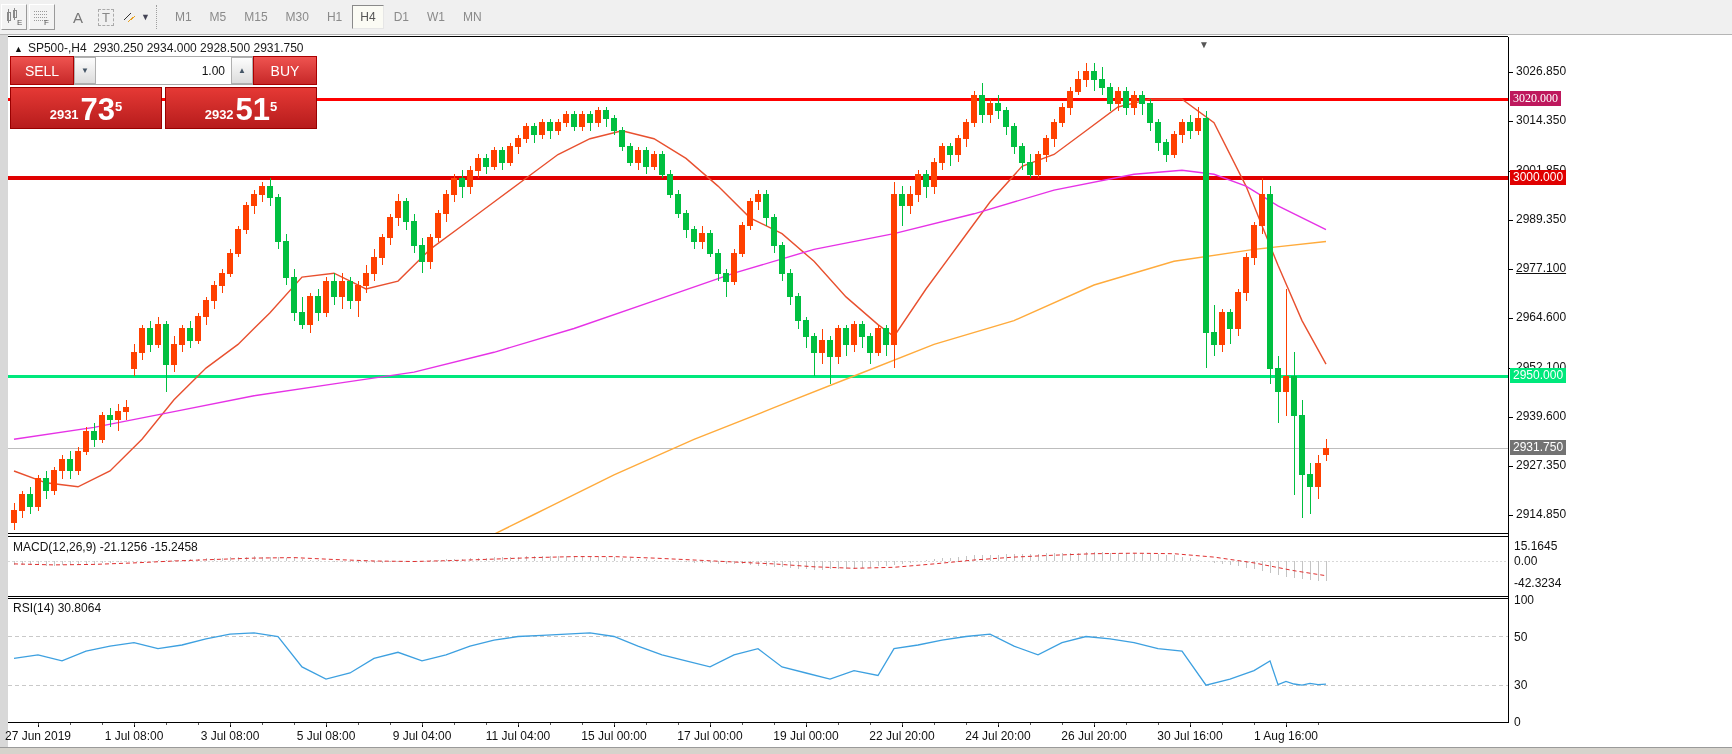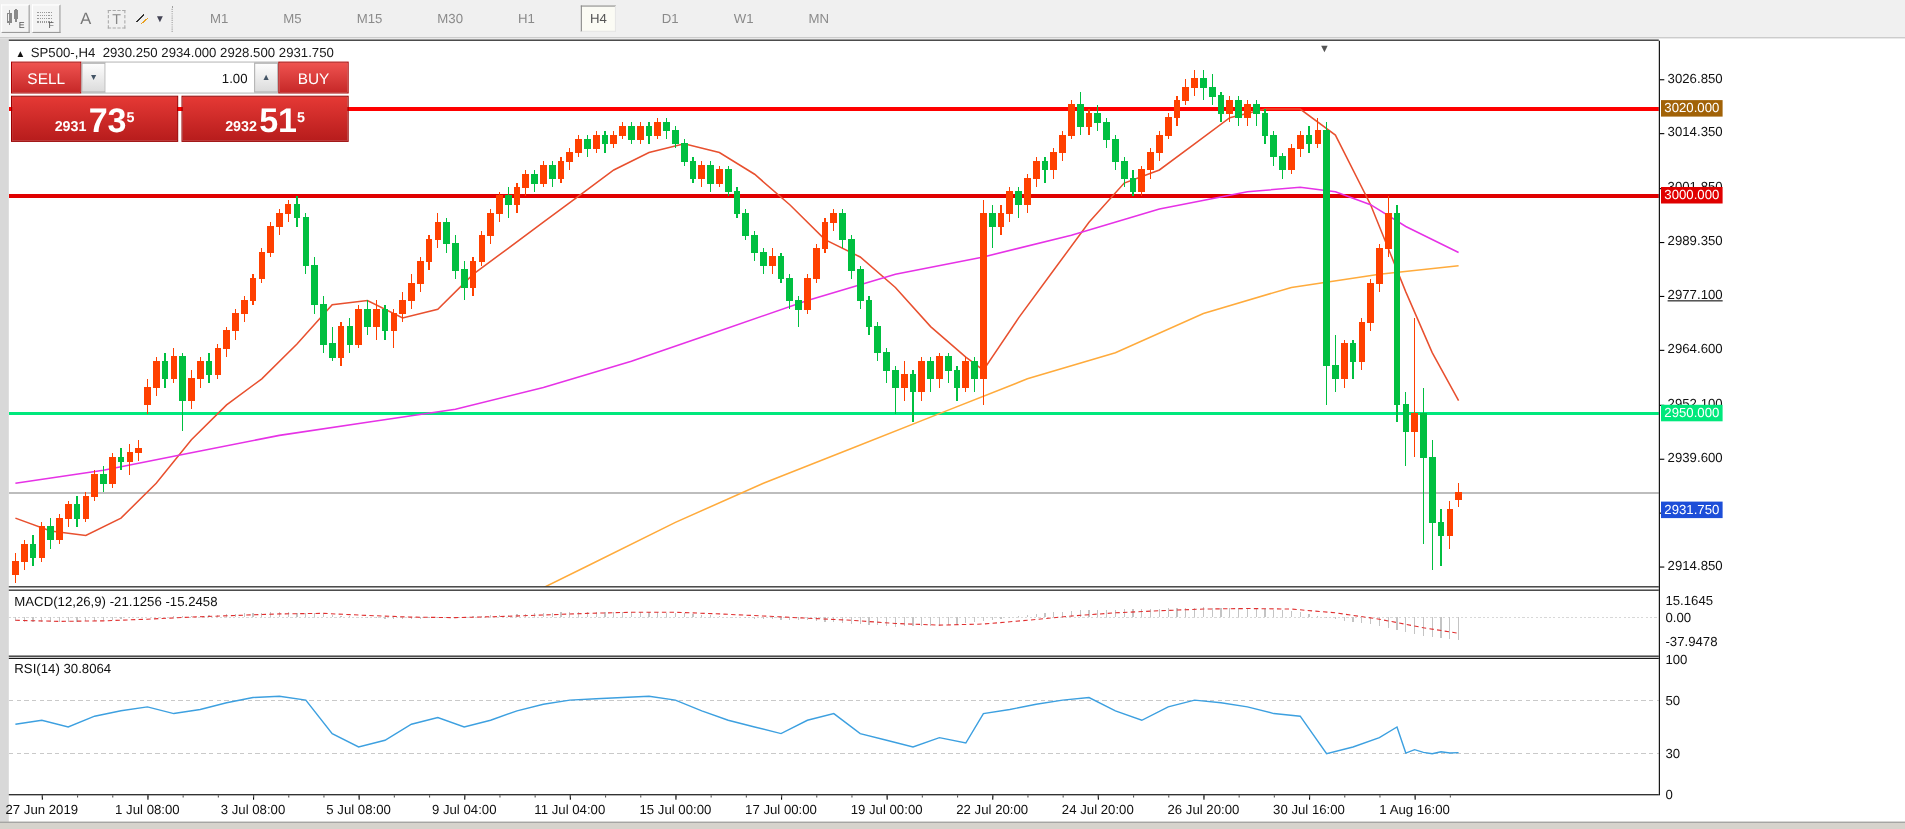--- a/index.html
+++ b/index.html
@@ -5,21 +5,21 @@
   html,body{margin:0;padding:0;background:#e8e8e8;}
   #app{position:relative;width:1732px;height:754px;background:#f0f0f0;overflow:hidden;
        font-family:"Liberation Sans",sans-serif;-webkit-font-smoothing:none;}
   
   #toolbar{position:absolute;left:0;top:0;width:1732px;height:34px;background:#f0f0f0;
            border-bottom:1px solid #b5b5b5;display:flex;align-items:center;}
   .tb-btn{height:26px;min-width:26px;margin:0 1px;display:flex;align-items:center;justify-content:center;
           color:#777;font-size:13px;background:#f0f0f0;border:1px solid transparent;box-sizing:border-box;cursor:default;}
   .tb-btn.raised{border:1px solid #fff;border-right-color:#9a9a9a;border-bottom-color:#9a9a9a;background:#f3f3f3;}
   .tb-sep{width:5px;height:24px;margin:0 4px;border-left:1px dotted #9f9f9f;}
-  .tf-btn{height:24px;padding:0 7px;margin:0 17px;display:flex;align-items:center;justify-content:center;
+  .tf-btn{height:24px;padding:0 7px;margin:0 1px;display:flex;align-items:center;justify-content:center;
           color:#8a8a8a;font-size:12px;border:1px solid transparent;box-sizing:border-box;}
   .tf-btn.active{color:#555;background:#fbfbf4;border:1px solid #8a8a8a;border-right-color:#e6e6e6;border-bottom-color:#e6e6e6;}
   .dash-box{border:1px dashed #aaa;padding:0 3px;color:#888;}
   .caret{font-size:9px;color:#445;margin-left:3px;}
   
   #chartwin{position:absolute;left:0;top:35px;width:1732px;height:713px;background:#fff;
             border-left:8px solid #d8d8d8;box-sizing:border-box;}
   .panel-border{position:absolute;background:#000;}
   #symbolbar{position:absolute;left:14px;top:41px;font-size:12px;color:#1a1a1a;}
   #symbolbar .tri{font-size:9px;margin-right:5px;color:#111;}
@@ -687,27 +687,27 @@
     <div class="ax-label" style="left: 1516px; top: 310.261px;">2964.600</div>
     <div style="position: absolute; left: 1509px; width: 4px; height: 1px; background: rgb(0, 0, 0); top: 318.261px;"></div>
     <div class="ax-label" style="left: 1516px; top: 359.711px;">2952.100</div>
     <div style="position: absolute; left: 1509px; width: 4px; height: 1px; background: rgb(0, 0, 0); top: 367.711px;"></div>
     <div class="ax-label" style="left: 1516px; top: 409.161px;">2939.600</div>
     <div style="position: absolute; left: 1509px; width: 4px; height: 1px; background: rgb(0, 0, 0); top: 417.161px;"></div>
     <div class="ax-label" style="left: 1516px; top: 457.622px;">2927.350</div>
     <div style="position: absolute; left: 1509px; width: 4px; height: 1px; background: rgb(0, 0, 0); top: 465.622px;"></div>
     <div class="ax-label" style="left: 1516px; top: 507.072px;">2914.850</div>
     <div style="position: absolute; left: 1509px; width: 4px; height: 1px; background: rgb(0, 0, 0); top: 515.072px;"></div>
-    <div class="badge" style="left: 1510px; top: 91.0986px; background: #a16207; color: rgb(255, 255, 255);">3020.000</div>
+    <div class="badge" style="left: 1510px; top: 91.0986px; background: #be185d; color: rgb(255, 255, 255); font-family: Liberation Serif, serif;">3020.000</div>
     <div class="badge" style="left: 1510px; top: 170.219px; background: rgb(224, 0, 0); color: rgb(255, 255, 255);">3000.000</div>
     <div class="badge" style="left: 1510px; top: 368.019px; background: rgb(0, 232, 124); color: rgb(255, 255, 255);">2950.000</div>
-    <div class="badge" style="left: 1510px; top: 440.216px; background: #1d4ed8; color: rgb(255, 255, 255); margin-top: 16px;">2931.750</div>
+    <div class="badge" style="left: 1510px; top: 440.216px; background: #737373; color: rgb(255, 255, 255);">2931.750</div>
     <div class="ax-label" style="left: 1514px; top: 539.29px;">15.1645</div>
     <div class="ax-label" style="left: 1514px; top: 554px;">0.00</div>
-    <div class="ax-label" style="left: 1514px; top: 576.168px;">-37.9478</div>
+    <div class="ax-label" style="left: 1514px; top: 576.168px;">-42.3234</div>
     <div class="ax-label" style="left: 1514px; top: 593px;">100</div>
     <div class="ax-label" style="left: 1514px; top: 629.51px;">50</div>
     <div class="ax-label" style="left: 1514px; top: 678.19px;">30</div>
     <div class="ax-label" style="left: 1514px; top: 714.7px;">0</div>
     <div class="time-label" style="left: 38px;">27 Jun 2019</div>
     <div style="position: absolute; top: 723px; width: 1px; height: 4px; background: rgb(0, 0, 0); left: 38px;"></div>
     <div class="time-label" style="left: 134px;">1 Jul 08:00</div>
     <div style="position: absolute; top: 723px; width: 1px; height: 4px; background: rgb(0, 0, 0); left: 134px;"></div>
     <div class="time-label" style="left: 230px;">3 Jul 08:00</div>
     <div style="position: absolute; top: 723px; width: 1px; height: 4px; background: rgb(0, 0, 0); left: 230px;"></div>

